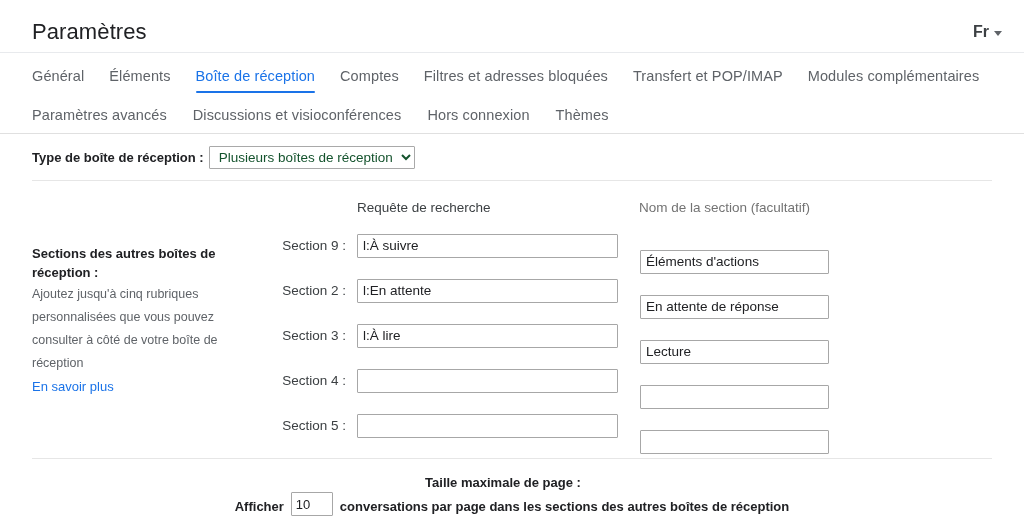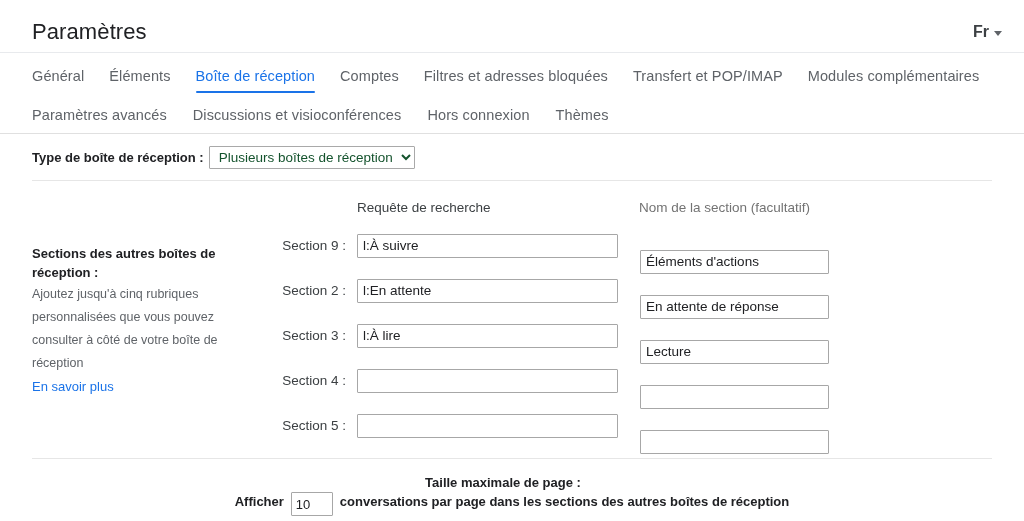--- a/index.html
+++ b/index.html
@@ -220,21 +220,21 @@
   
   .row-pagesize {
     align-items: center;
     padding: 14px 0 15px 0;
     border-bottom: 1px solid #e6e6e6;
     flex-direction: column;
   }
   .row-pagesize .slabel { padding-right: 18px; }
   .pagesize-inline {
     display: flex;
-    align-items: flex-start;
+    align-items: flex-end;
     font-size: 13px;
     font-weight: 700;
     color: #202124;
     line-height: 19px;
   }
   .pagesize-input {
     font-family: "Liberation Sans", "DejaVu Sans", sans-serif;
     font-size: 13px;
     color: #202124;
     background: #ffffff;

